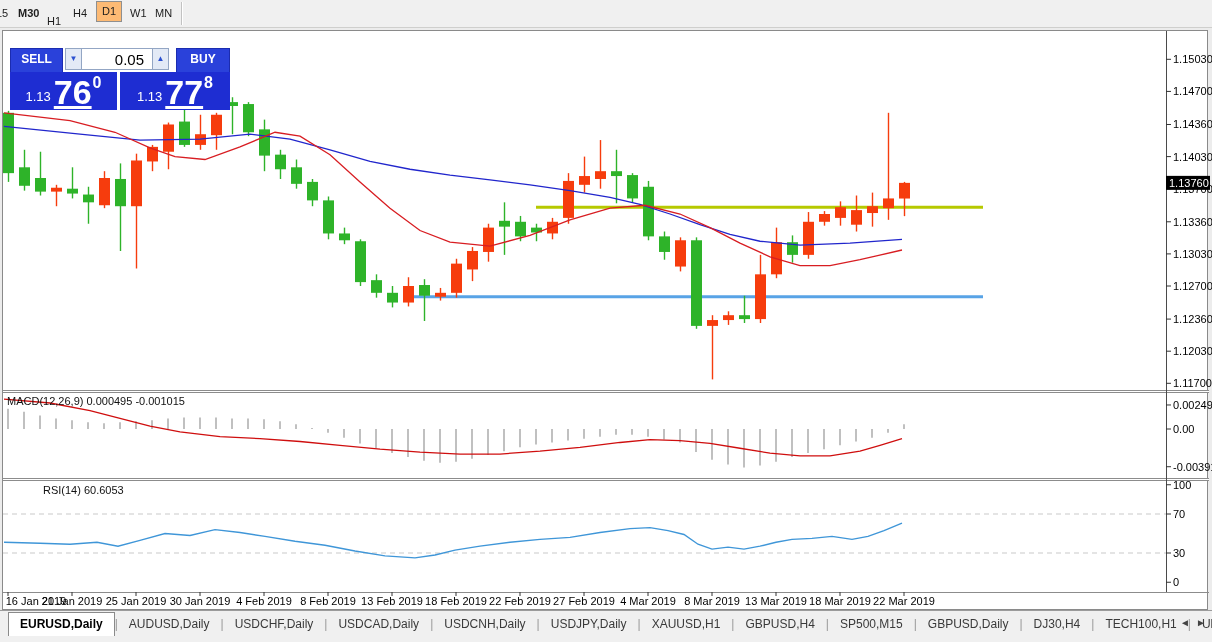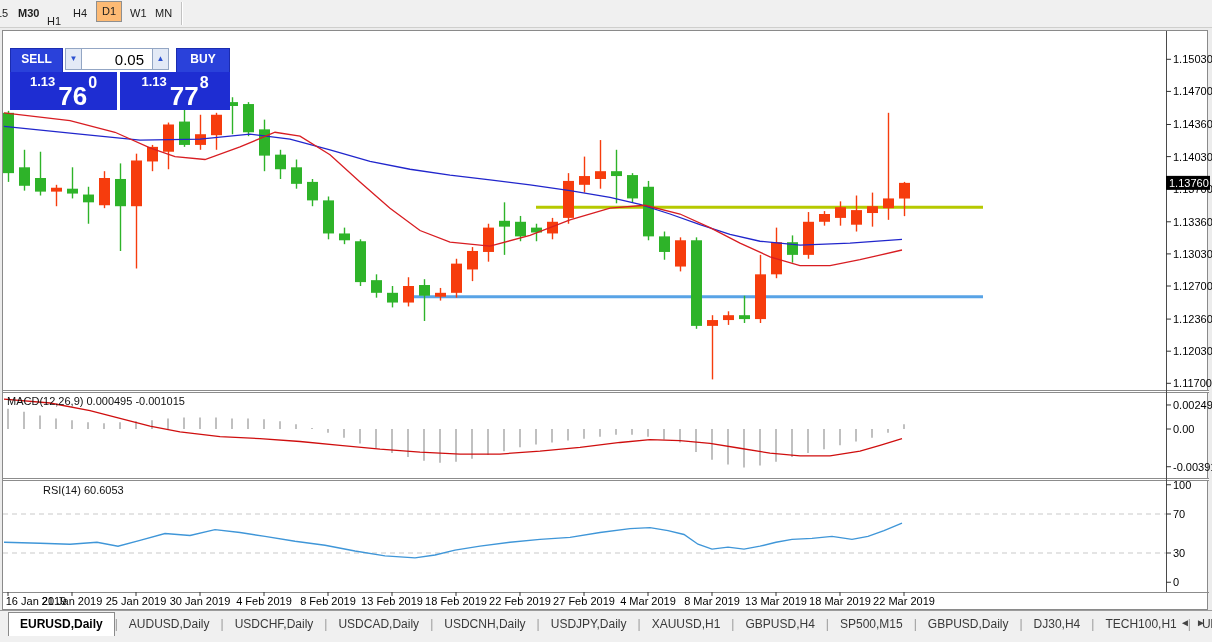--- a/index.html
+++ b/index.html
@@ -16,22 +16,22 @@
   .chart-title{position:absolute;left:12px;top:36px;font-size:12px;font-weight:700;color:#000;white-space:nowrap;}
   .chart-title .tri{font-size:9px;margin-right:6px;position:relative;top:-1px;}
 
   .ind-label{position:absolute;font-size:11px;font-weight:700;color:#111;white-space:nowrap;}
 
   
   .btn-trade{position:absolute;height:31px;color:#fff;font-size:12px;font-weight:700;text-align:center;line-height:20px;cursor:pointer;box-shadow:inset 0 -3px 0 #7e9af2;border:1px solid #1b2cb0;box-sizing:border-box;}
   .spin-btn{position:absolute;height:22px;width:17px;background:#e3eaf6;border:1px solid #93a6c4;box-sizing:border-box;text-align:center;line-height:20px;font-size:8px;color:#2b50d0;cursor:pointer;}
   .vol-field{position:absolute;height:22px;width:70px;border:1px solid #93a6c4;border-left:none;border-right:none;box-sizing:border-box;font-size:15px;text-align:right;padding:0 8px 0 0;color:#000;background:#fff;font-family:"Liberation Sans",sans-serif;}
   .quote{position:absolute;top:72px;height:38px;color:#fff;display:flex;align-items:flex-end;justify-content:center;padding-bottom:3px;box-sizing:border-box;cursor:pointer;}
-  .q-small{font-size:13px;font-weight:700;margin:0 3px 18px 0;}
-  .q-big{font-size:26px;font-weight:700;line-height:0.82;}
+  .q-small{font-size:13px;font-weight:400;margin:0 3px 3px 0;}
+  .q-big{font-size:34px;font-weight:700;line-height:0.82;text-decoration:underline;}
   .q-sup{font-size:16px;font-weight:700;margin:2px 0 0 1px;align-self:flex-start;}
 
   
   .tabbar{position:absolute;left:0;top:610px;width:1212px;height:32px;background:#f0f0f0;border-top:1px solid #9b9b9b;}
   .tabs{position:absolute;left:8px;top:2px;height:22px;display:flex;align-items:center;}
   .tab{font-size:12px;color:#3a3a3a;padding:0 11px;height:22px;line-height:22px;cursor:pointer;white-space:nowrap;}
   .tab.active{background:#ffffff;border:1px solid #8a8a8a;border-bottom:none;color:#000;font-weight:700;height:23px;}
   .tab-sep{color:#999;font-size:12px;}
   .tab-scroll{position:absolute;top:6px;font-size:10px;color:#444;cursor:pointer;}
 </style>

